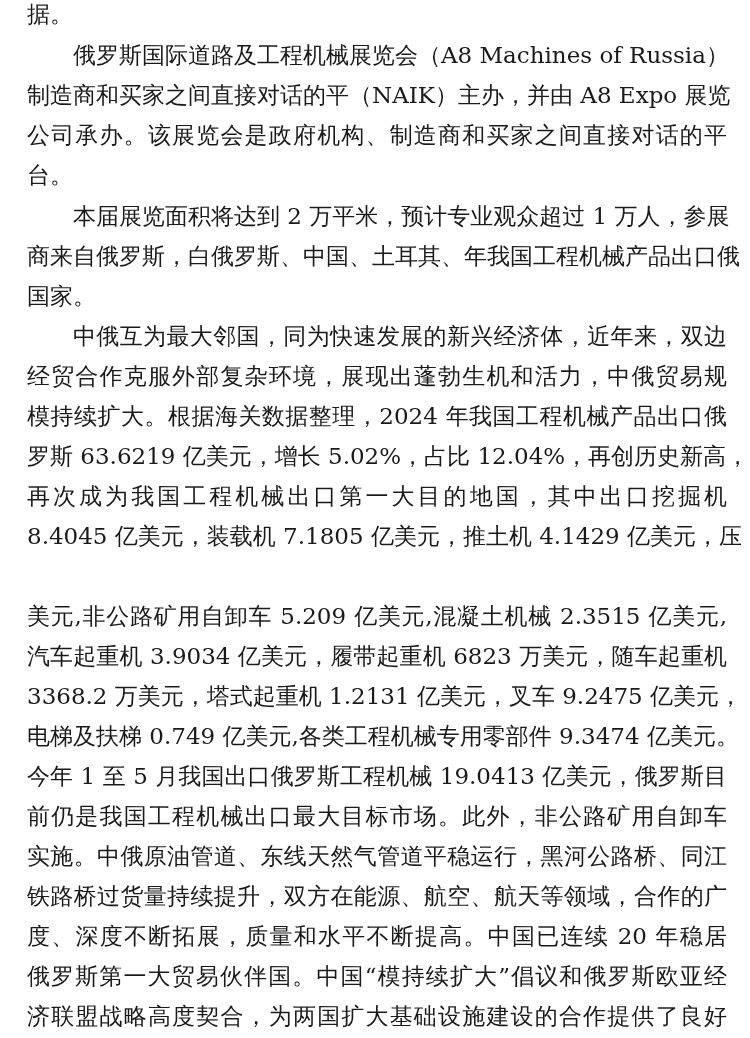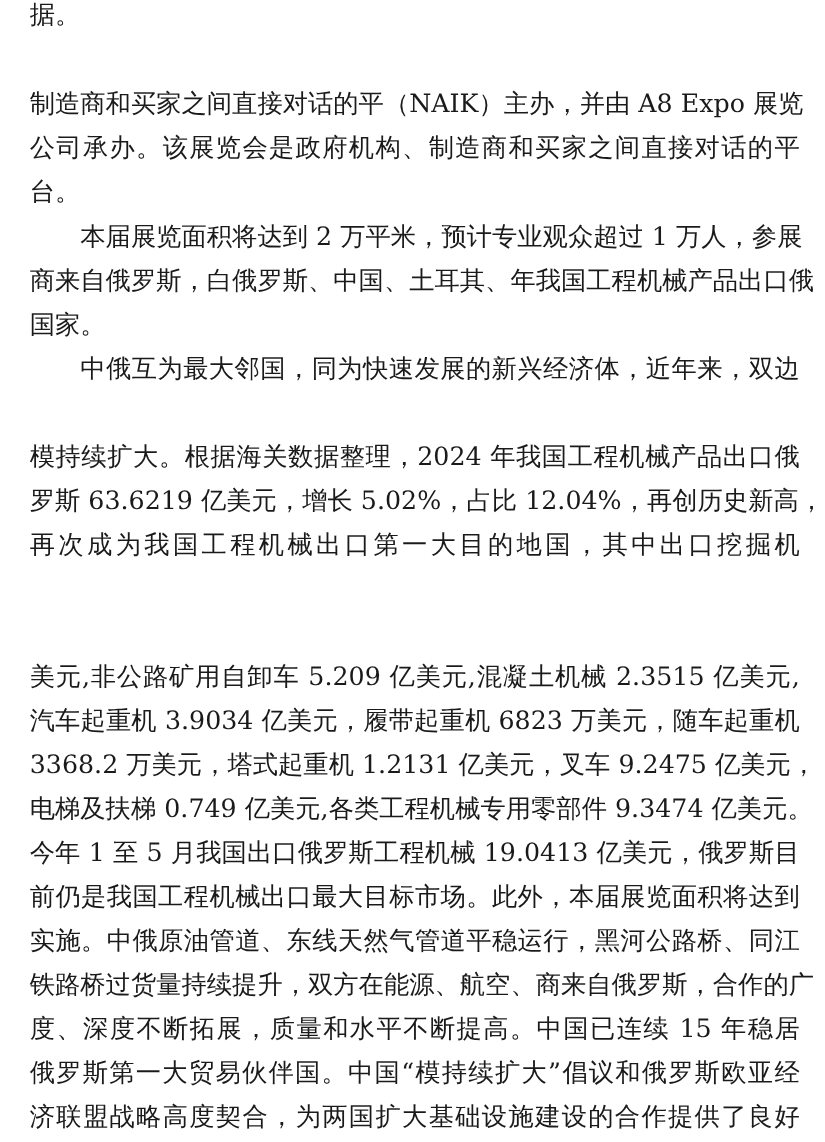--- a/index.html
+++ b/index.html
@@ -25,37 +25,40 @@
   .line.indent { left: 73px; width: 654px; }
   .line.last { text-align-last: left; }
 </style>
 </head>
 <body>
 
 <div class="page">
 
   <div class="line last" style="top:-6px">据。</div>
 
+  <div class="line indent" style="top:35px">俄罗斯国际道路及工程机械展览会（A8 Machines of Russia）</div>
   <div class="line" style="top:75px">制造商和买家之间直接对话的平（NAIK）主办，并由 A8  Expo 展览</div>
   <div class="line" style="top:115px">公司承办。该展览会是政府机构、制造商和买家之间直接对话的平</div>
   <div class="line last" style="top:155px">台。</div>
 
   <div class="line indent" style="top:196px">本届展览面积将达到 2 万平米，预计专业观众超过 1 万人，参展</div>
   <div class="line" style="top:236px">商来自俄罗斯，白俄罗斯、中国、土耳其、年我国工程机械产品出口俄</div>
   <div class="line last" style="top:276px">国家。</div>
 
   <div class="line indent" style="top:316px">中俄互为最大邻国，同为快速发展的新兴经济体，近年来，双边</div>
+  <div class="line" style="top:356px">经贸合作克服外部复杂环境，展现出蓬勃生机和活力，中俄贸易规</div>
   <div class="line" style="top:396px">模持续扩大。根据海关数据整理，2024 年我国工程机械产品出口俄</div>
   <div class="line" style="top:436px">罗斯 63.6219 亿美元，增长 5.02%，占比 12.04%，再创历史新高，</div>
   <div class="line" style="top:476px">再次成为我国工程机械出口第一大目的地国，其中出口挖掘机</div>
+  <div class="line" style="top:516px">8.4045 亿美元，装载机 7.1805 亿美元，推土机 4.1429 亿美元，压</div>
   <div class="line" style="top:596px">美元,非公路矿用自卸车 5.209 亿美元,混凝土机械 2.3515 亿美元,</div>
   <div class="line" style="top:636px">汽车起重机 3.9034 亿美元，履带起重机 6823 万美元，随车起重机</div>
   <div class="line" style="top:676px">3368.2 万美元，塔式起重机 1.2131 亿美元，叉车 9.2475 亿美元，</div>
   <div class="line" style="top:716px">电梯及扶梯 0.749 亿美元,各类工程机械专用零部件 9.3474 亿美元。</div>
   <div class="line" style="top:756px">今年 1 至 5 月我国出口俄罗斯工程机械 19.0413 亿美元，俄罗斯目</div>
-  <div class="line" style="top:796px">前仍是我国工程机械出口最大目标市场。此外，本届展览面积将达到</div>
+  <div class="line" style="top:796px">前仍是我国工程机械出口最大目标市场。此外，非公路矿用自卸车</div>
   <div class="line" style="top:836px">实施。中俄原油管道、东线天然气管道平稳运行，黑河公路桥、同江</div>
-  <div class="line" style="top:876px">铁路桥过货量持续提升，双方在能源、航空、商来自俄罗斯，合作的广</div>
-  <div class="line" style="top:916px">度、深度不断拓展，质量和水平不断提高。中国已连续  15  年稳居</div>
+  <div class="line" style="top:876px">铁路桥过货量持续提升，双方在能源、航空、航天等领域，合作的广</div>
+  <div class="line" style="top:916px">度、深度不断拓展，质量和水平不断提高。中国已连续  20  年稳居</div>
   <div class="line" style="top:956px">俄罗斯第一大贸易伙伴国。中国“模持续扩大”倡议和俄罗斯欧亚经</div>
   <div class="line" style="top:996px">济联盟战略高度契合，为两国扩大基础设施建设的合作提供了良好</div>
   <div class="line" style="top:1036px">契机和区位优势。为了提升俄境内的基础设施水平，俄罗斯大力倡</div>
 </div>
 
 </body></html>

